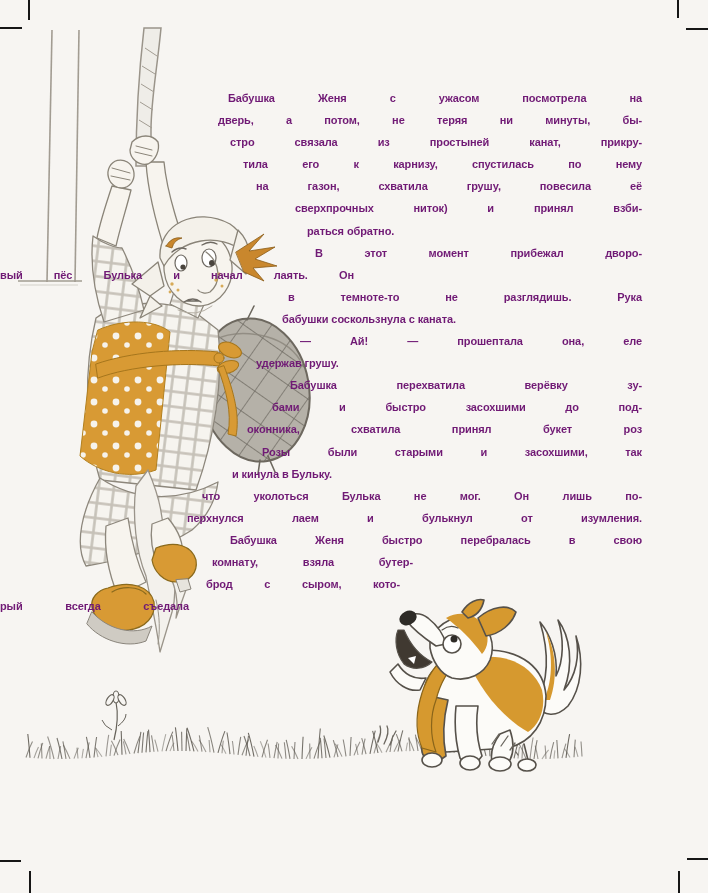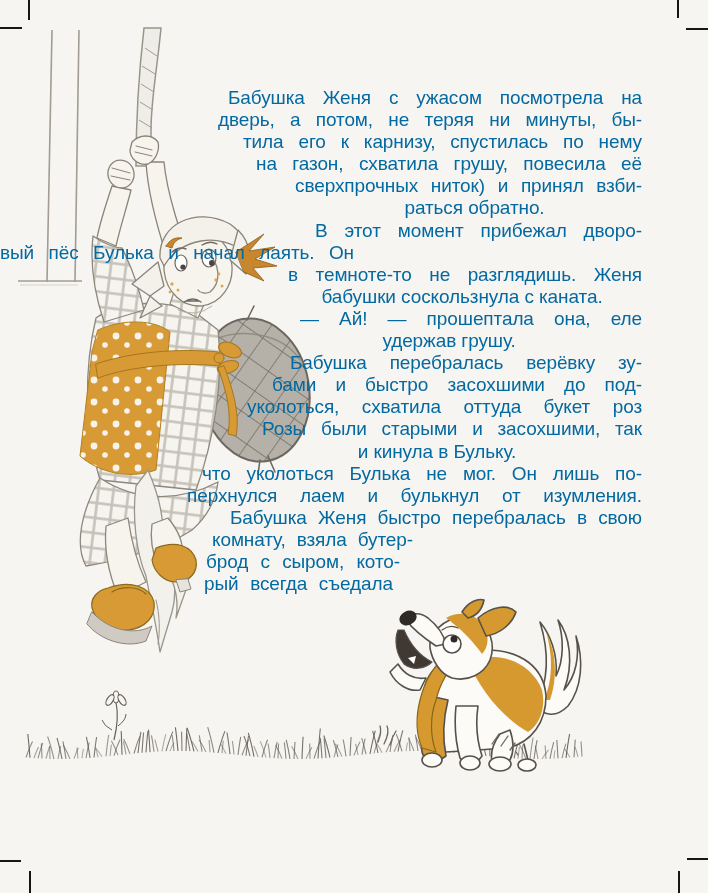--- a/index.html
+++ b/index.html
@@ -4,26 +4,26 @@
 <style>
   html,body{margin:0;padding:0;}
   body{
     width:708px;height:893px;position:relative;overflow:hidden;
     background:#f7f5f2;
     font-family:"Liberation Sans","DejaVu Sans",sans-serif;
   }
   #art{position:absolute;left:0;top:0;width:708px;height:893px;}
   .story{
     position:absolute;left:0;top:87px;width:642px;
-    font-size:19px;font-weight:400;color:#0369a1;
+    font-size:11px;font-weight:700;color:#701a75;
     letter-spacing:-0.1px;line-height:22.1px;
   }
   .line{white-space:normal;overflow:visible;}
   .line.just{text-align:justify;text-align-last:justify;}
-  .line.rag{text-align:center;}
+  .line.rag{text-align:left;}
 </style>
 </head>
 <body>
 
 <svg id="art" viewBox="0 0 708 893" xmlns="http://www.w3.org/2000/svg">
   <defs>
     <pattern id="plaid" width="15" height="15" patternUnits="userSpaceOnUse" patternTransform="rotate(7)">
       <rect width="15" height="15" fill="#f6f4ef"></rect>
       <path d="M0 7.5 H15 M7.5 0 V15" stroke="#b6b0a5" stroke-width="2.6" opacity="0.75"></path>
     </pattern>
@@ -337,34 +337,35 @@
     <path d="M0,28 H22 M29,0 V20"></path>
     <path d="M686,29 H708 M678,0 V18"></path>
     <path d="M0,861 H21 M30,871 V893"></path>
     <path d="M687,859 H708 M679,871 V893"></path>
   </g>
 </svg>
 
 <div class="story" id="story">
     <div class="line just" style="margin-left: 228px; width: 414px;">Бабушка Женя с ужасом посмотрела на</div>
     <div class="line just" style="margin-left: 218px; width: 424px;">дверь, а потом, не теряя ни минуты, бы-</div>
+    <div class="line just" style="margin-left: 230px; width: 412px;">стро связала из простыней канат, прикру-</div>
     <div class="line just" style="margin-left: 243px; width: 399px;">тила его к карнизу, спустилась по нему</div>
     <div class="line just" style="margin-left: 256px; width: 386px;">на газон, схватила грушу, повесила её</div>
     <div class="line just" style="margin-left: 295px; width: 347px;">сверхпрочных ниток) и принял взби-</div>
     <div class="line rag" style="margin-left: 307px; width: 335px;">раться обратно.</div>
     <div class="line just" style="margin-left: 315px; width: 327px;">В этот момент прибежал дворо-</div>
     <div class="line just" style="width: 354px;">вый пёс Булька и начал лаять. Он</div>
-    <div class="line just" style="margin-left: 288px; width: 354px;">в темноте-то не разглядишь. Женя</div>
+    <div class="line just" style="margin-left: 288px; width: 354px;">в темноте-то не разглядишь. Рука</div>
     <div class="line rag" style="margin-left: 282px; width: 360px;">бабушки соскользнула с каната.</div>
     <div class="line just" style="margin-left: 300px; width: 342px;">— Ай! — прошептала она, еле</div>
     <div class="line rag" style="margin-left: 256px; width: 386px;">удержав грушу.</div>
-    <div class="line just" style="margin-left: 290px; width: 352px;">Бабушка перебралась верёвку зу-</div>
+    <div class="line just" style="margin-left: 290px; width: 352px;">Бабушка перехватила верёвку зу-</div>
     <div class="line just" style="margin-left: 272px; width: 370px;">бами и быстро засохшими до под-</div>
-    <div class="line just" style="margin-left: 247px; width: 395px;">уколоться, схватила оттуда букет роз</div>
+    <div class="line just" style="margin-left: 247px; width: 395px;">оконника, схватила принял букет роз</div>
     <div class="line just" style="margin-left: 262px; width: 380px;">Розы были старыми и засохшими, так</div>
     <div class="line rag" style="margin-left: 232px; width: 410px;">и кинула в Бульку.</div>
     <div class="line just" style="margin-left: 202px; width: 440px;">что уколоться Булька не мог. Он лишь по-</div>
     <div class="line just" style="margin-left: 187px; width: 455px;">перхнулся лаем и булькнул от изумления.</div>
     <div class="line just" style="margin-left: 230px; width: 412px;">Бабушка Женя быстро перебралась в свою</div>
     <div class="line just" style="margin-left: 212px; width: 201px;">комнату, взяла бутер-</div>
     <div class="line just" style="margin-left: 206px; width: 194px;">брод с сыром, кото-</div>
-    <div class="line just" style="margin-left: 204px; width: 189px;">рый всегда съедала</div>
+    <div class="line just" style="width: 189px;">рый всегда съедала</div>
   </div>
 
 </body></html>

